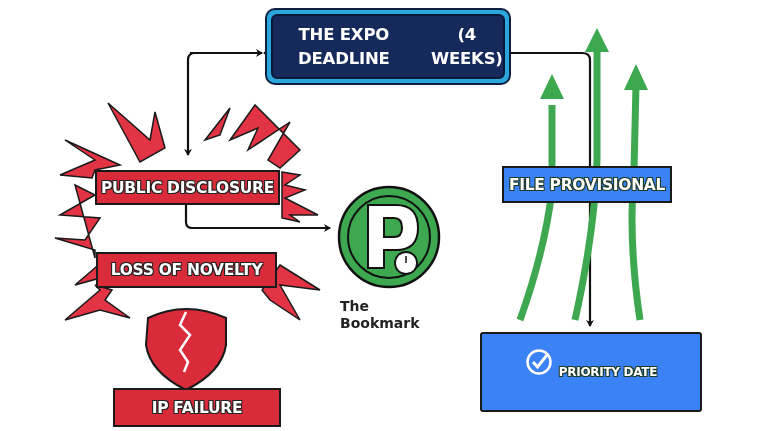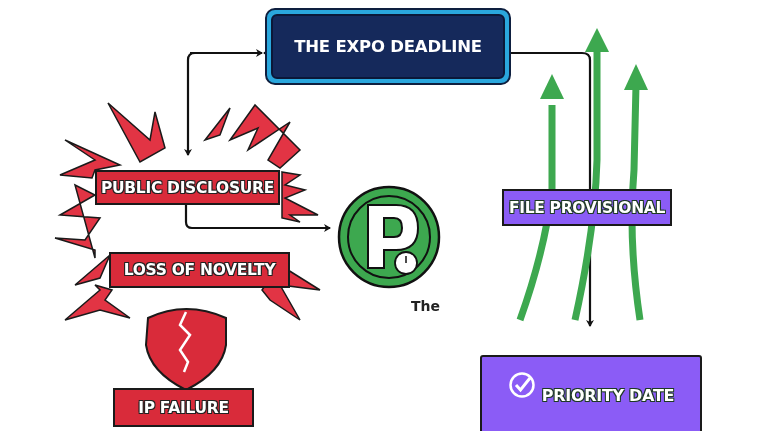--- a/index.html
+++ b/index.html
@@ -1,30 +1,30 @@
 <!DOCTYPE html>
 <html><head>
   <meta charset="utf-8">
   <style>
     html, body { margin:0; padding:0; background:#ffffff; }
     body { width:768px; height:431px; position:relative; overflow:hidden; font-family:"DejaVu Sans", sans-serif; }
     #canvas { position:absolute; left:0; top:0; width:768px; height:431px; }
     .box { position:absolute; box-sizing:border-box; display:flex; flex-direction:column; align-items:center; justify-content:center; text-align:center; color:#fff; font-weight:bold; }
     .red-label { background:#d92b3a; border:2px solid #1a1a1a; font-size:15.5px; letter-spacing:-0.3px; text-shadow:-1px -1px 0 #222,1px -1px 0 #222,-1px 1px 0 #222,1px 1px 0 #222; }
-    .green-label { background:#8b5cf6; border:2px solid #1a1a1a; font-size:15.5px; letter-spacing:-0.3px; text-shadow:-1px -1px 0 #1e3a24,1px -1px 0 #1e3a24,-1px 1px 0 #1e3a24,1px 1px 0 #1e3a24;margin-top:23px; }
+    .green-label { background:#3b82f6; border:2px solid #1a1a1a; font-size:15.5px; letter-spacing:-0.3px; text-shadow:-1px -1px 0 #1e3a24,1px -1px 0 #1e3a24,-1px 1px 0 #1e3a24,1px 1px 0 #1e3a24; }
     #expo-box { left:265px; top:8px; width:246px; height:77px; border-radius:10px; background:#2aa7dd; border:2px solid #0e1f3f; padding:4px; }
     #expo-inner { width:100%; height:100%; box-sizing:border-box; background:#15295b; border:2px solid #0b1838; border-radius:6px; display:flex; flex-direction:row; align-items:center; justify-content:center; color:#fff; font-weight:bold; font-size:16.5px; line-height:24px; letter-spacing:-0.2px;gap:16px; }
     #pd-box { left:95px; top:170px; width:185px; height:35px; }
-    #lon-box { left:109px; top:252px; width:181px; height:36px; }
-    #ipf-box { left:113px; top:388px; width:141px; height:39px; }
+    #lon-box { left:96px; top:252px; width:181px; height:36px; }
+    #ipf-box { left:113px; top:388px; width:168px; height:39px; }
     #fp-box { left:502px; top:166px; width:170px; height:37px; }
     #pds-box { left:480px; top:332px; width:222px; height:80px; flex-direction:row; border-radius:3px; }
-    #pds-text { display:flex; flex-direction:column; align-items:center; line-height:21px; font-size:16px; }
+    #pds-text { display:flex; flex-direction:column; align-items:center; line-height:21px; font-size:12px; }
     #pds-check { width:28px; height:28px; margin-right:6px; margin-top:-20px; }
-    #bookmark-label { position:absolute; left:340px; top:298px; width:100px; text-align:right; color:#222; font-weight:bold; font-size:14px; line-height:17px; }
+    #bookmark-label { position:absolute; left:340px; top:298px; width:100px; text-align:left; color:#222; font-weight:bold; font-size:14px; line-height:17px; }
   </style>
 </head>
 <body>
 
 <svg id="canvas" viewBox="0 0 768 431" xmlns="http://www.w3.org/2000/svg">
   <defs>
     <marker id="ah" markerWidth="8" markerHeight="8" refX="6" refY="4" orient="auto" markerUnits="userSpaceOnUse">
       <path d="M0,0 L7,4 L0,8 L2,4 Z" fill="#111"></path>
     </marker>
     <marker id="ahg" markerWidth="10" markerHeight="10" refX="5" refY="5" orient="auto" markerUnits="strokeWidth">
@@ -71,37 +71,39 @@
     <circle cx="389" cy="237" r="41" fill="none" stroke="#111" stroke-width="2"></circle>
     <path d="M368,205 L396,205 Q418,205 418,228 Q418,250 396,250 L384,250 L384,268 L368,268 Z M384,218 L384,237 L394,237 Q402,237 402,228 Q402,218 394,218 Z" fill="#fff" stroke="#111" stroke-width="2" fill-rule="evenodd"></path>
     <circle cx="406" cy="263" r="11" fill="#fff" stroke="#111" stroke-width="1.8"></circle>
     <line x1="406" y1="263" x2="406" y2="256" stroke="#111" stroke-width="1.5"></line>
   </g>
 </svg>
 
 <div id="expo-box" class="box">
   <div id="expo-inner">
     <span>THE EXPO DEADLINE</span>
+    <span>(4 WEEKS)</span>
   </div>
 </div>
 
 <div id="pd-box" class="box red-label">
   <span>PUBLIC DISCLOSURE</span>
 </div>
 
 <div id="lon-box" class="box red-label">
   <span>LOSS OF NOVELTY</span>
 </div>
 
 <div id="ipf-box" class="box red-label">
   <span>IP FAILURE</span>
 </div>
 
 <div id="bookmark-label">
   <div>The</div>
+  <div>Bookmark</div>
 </div>
 
 <div id="fp-box" class="box green-label">
   <span>FILE PROVISIONAL</span>
 </div>
 
 <div id="pds-box" class="box green-label">
   <svg id="pds-check" viewBox="0 0 28 28">
     <circle cx="14" cy="14" r="11.5" fill="none" stroke="#fff" stroke-width="2.5"></circle>
     <path d="M8,14 L12.5,19 L22,7" fill="none" stroke="#fff" stroke-width="3"></path>

